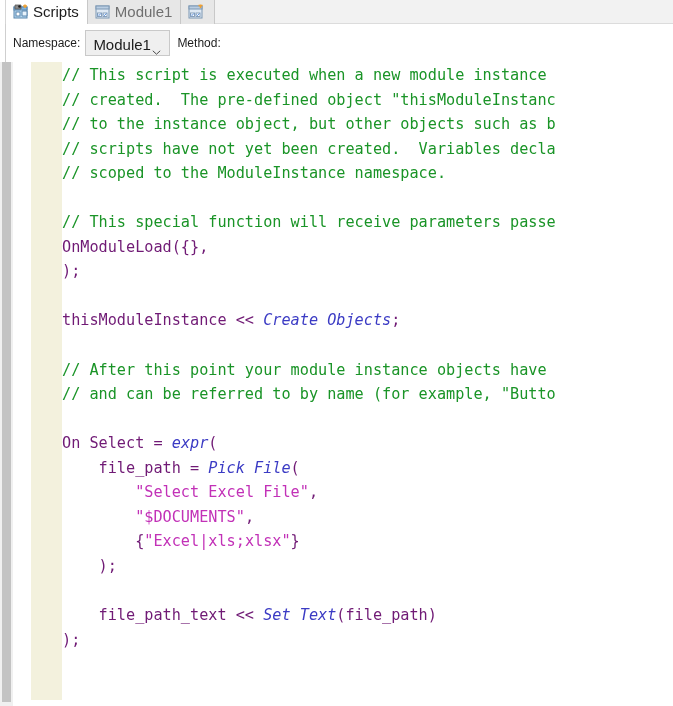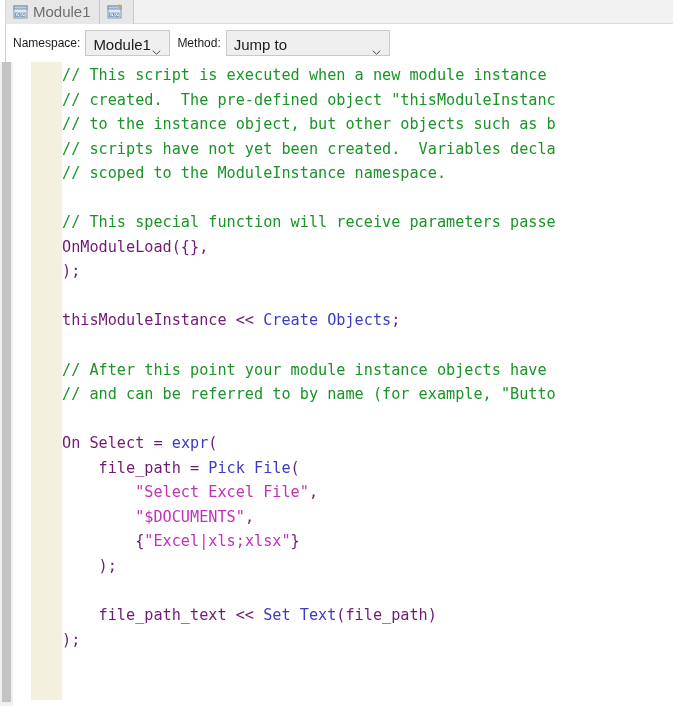--- a/index.html
+++ b/index.html
@@ -179,32 +179,46 @@
   .code {
     font-family: "DejaVu Sans Mono", "Liberation Mono", monospace;
     font-size: 15.2px;
     line-height: 24.55px;
     white-space: pre;
     padding-top: 1px;
     color: #1c1c1c;
     letter-spacing: 0px;
   }
   .code .cm { color: #1a9427; }      
-  .code .kw { color: #3b3bc4; }      
+  .code .kw { color: #3b3bc4; font-style: italic; }      
   .code .str { color: #c231b7; }     
   .code .pl { color: #701a75; }      
 </style>
 </head>
 <body>
 
 <div id="app">
 
   <div class="tabstrip">
     <div class="tabstrip-left-edge"></div>
 
+    <div class="tab active">
+      <span class="ticon">
+        <svg viewBox="0 0 17 16" width="17" height="16">
+          <rect x="2" y="3" width="13" height="11" fill="#b8d9f0" stroke="#5b86ad" stroke-width="1"></rect>
+          <rect x="2" y="3" width="13" height="3" fill="#7fb3dd" stroke="#5b86ad" stroke-width="1"></rect>
+          <rect x="4" y="8" width="4" height="4" fill="#ffffff" stroke="#5b86ad" stroke-width="1"></rect>
+          <path d="M10 7 L15 7 L15 12 L10 12 Z" fill="#e9f3fb" stroke="#5b86ad" stroke-width="1"></path>
+          <path d="M3 1 L9 1 L9 5 L3 5 Z" fill="#8a8a8a" stroke="#5a5a5a" stroke-width="0.8"></path>
+          <circle cx="7.5" cy="2.5" r="1.3" fill="#1c1c1c"></circle>
+          <path d="M11 2 L15 2 M13 0.5 L13 4" stroke="#f0a030" stroke-width="1.6" fill="none"></path>
+        </svg>
+      </span>
+      <span class="tab-label">Scripts</span>
+    </div>
 
     <div class="tab">
       <span class="ticon">
         <svg viewBox="0 0 17 16" width="17" height="16">
           <rect x="2" y="2" width="13" height="12" fill="#dfe9f4" stroke="#7d97b3" stroke-width="1"></rect>
           <rect x="2" y="2" width="13" height="3" fill="#b9cde2" stroke="#7d97b3" stroke-width="1"></rect>
           <rect x="3.5" y="9" width="4" height="3.5" fill="#ffffff" stroke="#7d97b3" stroke-width="0.9"></rect>
           <rect x="9" y="9" width="4" height="3.5" fill="#ffffff" stroke="#7d97b3" stroke-width="0.9"></rect>
           <path d="M4 10.5 l1 1 l1.8 -2" stroke="#3b7dd8" stroke-width="0.9" fill="none"></path>
           <path d="M9.5 10.5 l1 1 l1.8 -2" stroke="#3b7dd8" stroke-width="0.9" fill="none"></path>
@@ -240,28 +254,20 @@
       <span class="combo-value">Module1</span>
       <span class="combo-arrow">
         <svg viewBox="0 0 9 5" width="9" height="5">
           <path d="M0.8 0.8 L4.5 4.2 L8.2 0.8" fill="none" stroke="#4a4a4a" stroke-width="1"></path>
         </svg>
       </span>
     </div>
 
     <span class="tb-label">Method:</span>
 
-    <div class="combo combo-mt">
-      <span class="combo-value">Jump to</span>
-      <span class="combo-arrow">
-        <svg viewBox="0 0 9 5" width="9" height="5">
-          <path d="M0.8 0.8 L4.5 4.2 L8.2 0.8" fill="none" stroke="#4a4a4a" stroke-width="1"></path>
-        </svg>
-      </span>
-    </div>
   </div>
 
   <div class="editor-wrap">
     <div class="scroll-rail">
       <div class="scroll-thumb"></div>
     </div>
     <div class="gutter-gap"></div>
     <div class="line-gutter"></div>
     <div class="code-area">
       <div class="code" id="code-lines"><div><span class="cm">// This script is executed when a new module instance </span></div><div><span class="cm">// created.  The pre-defined object "thisModuleInstanc</span></div><div><span class="cm">// to the instance object, but other objects such as b</span></div><div><span class="cm">// scripts have not yet been created.  Variables decla</span></div><div><span class="cm">// scoped to the ModuleInstance namespace.</span></div><div>&nbsp;</div><div><span class="cm">// This special function will receive parameters passe</span></div><div><span class="pl">OnModuleLoad({},</span></div><div><span class="pl">);</span></div><div>&nbsp;</div><div><span class="pl">thisModuleInstance &lt;&lt; </span><span class="kw">Create Objects</span><span class="pl">;</span></div><div>&nbsp;</div><div><span class="cm">// After this point your module instance objects have </span></div><div><span class="cm">// and can be referred to by name (for example, "Butto</span></div><div>&nbsp;</div><div><span class="pl">On Select = </span><span class="kw">expr</span><span class="pl">(</span></div><div><span class="pl">    file_path = </span><span class="kw">Pick File</span><span class="pl">(</span></div><div><span class="pl">        </span><span class="str">"Select Excel File"</span><span class="pl">,</span></div><div><span class="pl">        </span><span class="str">"$DOCUMENTS"</span><span class="pl">,</span></div><div><span class="pl">        {</span><span class="str">"Excel|xls;xlsx"</span><span class="pl">}</span></div><div><span class="pl">    );</span></div><div>&nbsp;</div><div><span class="pl">    file_path_text &lt;&lt; </span><span class="kw">Set Text</span><span class="pl">(file_path)</span></div><div><span class="pl">);</span></div></div>

